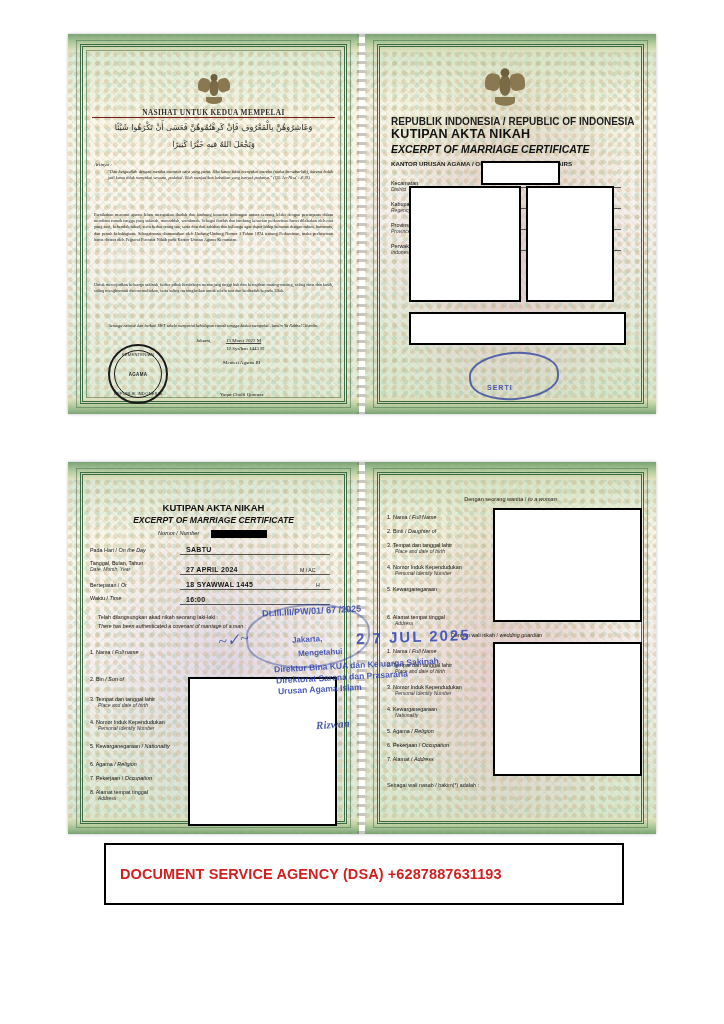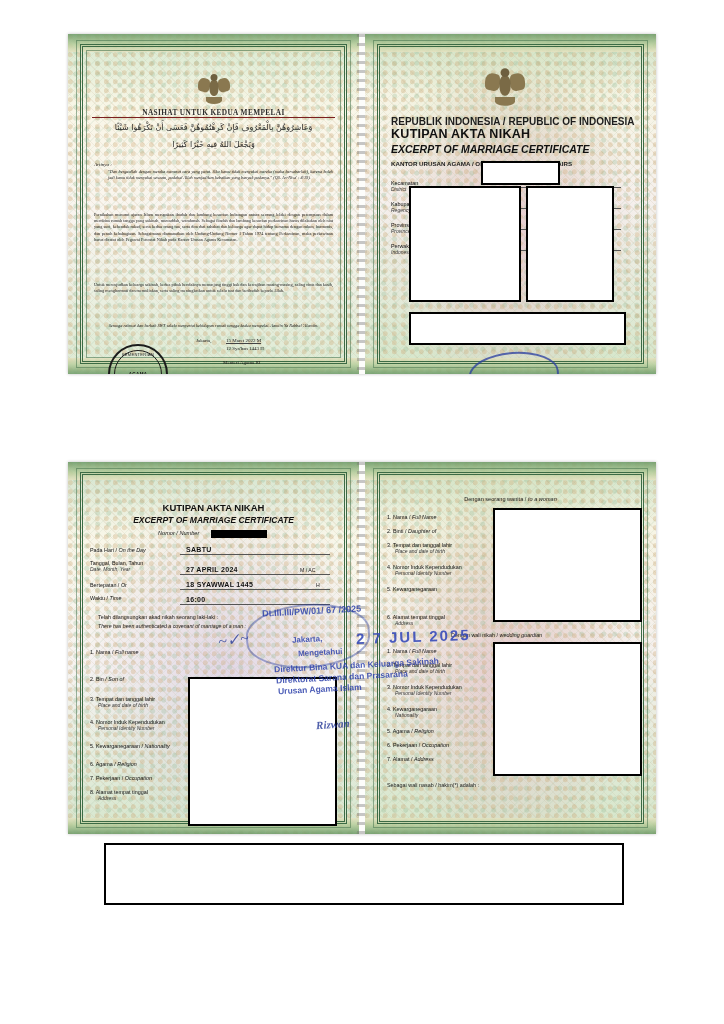--- a/index.html
+++ b/index.html
@@ -13,21 +13,21 @@
   }
   .page{position:absolute;inset:0;}
 
   
   .sheet{
     position:absolute;
     background:#fdfdfb;
     box-shadow:0 0 3px rgba(0,0,0,.25);
   }
   
-  #sheet-top{left:68px;top:34px;width:588px;height:340px;}
+  #sheet-top{left:68px;top:34px;width:588px;height:380px;}
   
   #sheet-bottom{left:68px;top:462px;width:588px;height:372px;}
 
   .half{
     position:absolute;top:0;bottom:0;
     overflow:hidden;
   }
   .half.left{left:0;width:291px;}
   .half.right{left:297px;right:0;}
 
@@ -458,15 +458,16 @@
   <div class="date-ink" style="left:356px;top:628px;">2 7 JUL 2025</div>
   <div class="blue-ink" style="left:292px;top:635px;font-size:8px;transform:rotate(-3deg);">Jakarta,</div>
   <div class="blue-ink" style="left:298px;top:648px;font-size:8px;transform:rotate(-3deg);">Mengetahui</div>
   <div class="blue-ink" style="left:274px;top:660px;font-size:8.5px;transform:rotate(-3deg);">Direktur Bina KUA dan Keluarga Sakinah</div>
   <div class="blue-ink" style="left:276px;top:672px;font-size:8.5px;transform:rotate(-3deg);">Direktorat Sarana dan Prasarana</div>
   <div class="blue-ink" style="left:278px;top:684px;font-size:8.5px;transform:rotate(-3deg);">Urusan Agama Islam</div>
   <div class="sig" style="left:316px;top:718px;font-size:11px;font-weight:bold;transform:rotate(-4deg);">Rizwan</div>
   <div class="bluestamp" style="left:246px;top:604px;width:120px;height:60px;opacity:.55;"></div>
 
   <div id="notice">
+    <div>DOCUMENT SERVICE AGENCY (DSA) +6287887631193</div>
   </div>
 
 </div>
 
 </body></html>

